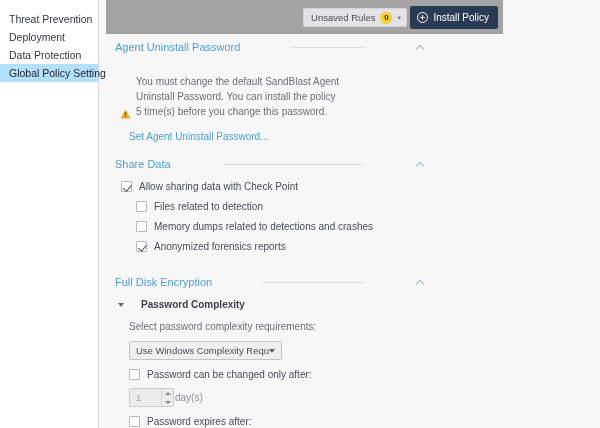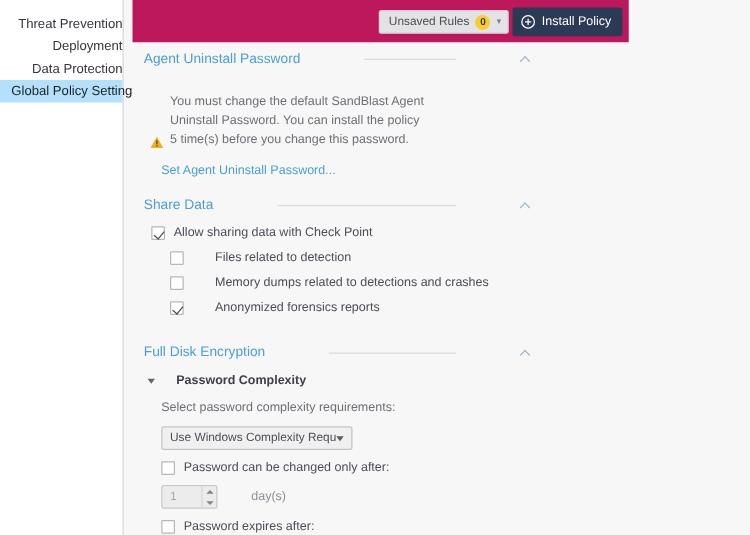--- a/index.html
+++ b/index.html
@@ -19,42 +19,41 @@
   }
 
   
   #sidebar {
     position: absolute;
     left: 0; top: 0;
     width: 99px; height: 428px;
     background: #ffffff;
     border-right: 1px solid #d8d8dc;
     padding-top: 10px;
-    text-align: right;
   }
   .nav-item {
     height: 18px;
     line-height: 18px;
     padding-left: 9px;
     font-size: 10.5px;
     color: #33373d;
     white-space: nowrap;
     cursor: pointer;
   }
   .nav-item.selected {
     background: #b3e0fa;
     color: #1e2227;
   }
 
   
   #topbar {
     position: absolute;
     left: 106px; top: 0;
     width: 397px; height: 34px;
-    background: #be185d;
+    background: #a3a3a3;
   }
   #unsaved-rules {
     position: absolute;
     right: 96px; top: 8px;
     height: 19px;
     display: flex;
     align-items: center;
     background: #e3e3e6;
     border: 1px solid #d2d2d6;
     border-radius: 2px;
@@ -205,21 +204,21 @@
     white-space: nowrap;
   }
 
   
   .cb-row {
     display: flex;
     align-items: flex-end;
     margin-top: 9px;
     padding-left: 6px;
   }
-  .cb-row.indented { padding-left: 21px; gap: 18px; }
+  .cb-row.indented { padding-left: 21px; }
   .cb-box {
     flex: none;
     width: 11px; height: 11px;
     border: 1px solid #b6b8bc;
     background: #ffffff;
     border-radius: 1px;
     margin-right: 7px;
     position: relative;
   }
   .cb-box.checked::after {
@@ -338,21 +337,21 @@
     position: absolute;
     left: 3px;
     border-left: 3px solid transparent;
     border-right: 3px solid transparent;
   }
   .spinner .sp-up::after { top: 2.5px; border-bottom: 3.5px solid #82858a; }
   .spinner .sp-dn::after { bottom: 2.5px; border-top: 3.5px solid #82858a; }
   .spin-unit {
     font-size: 10px;
     color: #8d9096;
-    margin-left: 27px;
+    margin-left: 1px;
     white-space: nowrap;
   }
 </style>
 </head>
 <body>
 
 <div id="app">
 
   <div id="sidebar">
     <div class="nav-item">Threat Prevention</div>

